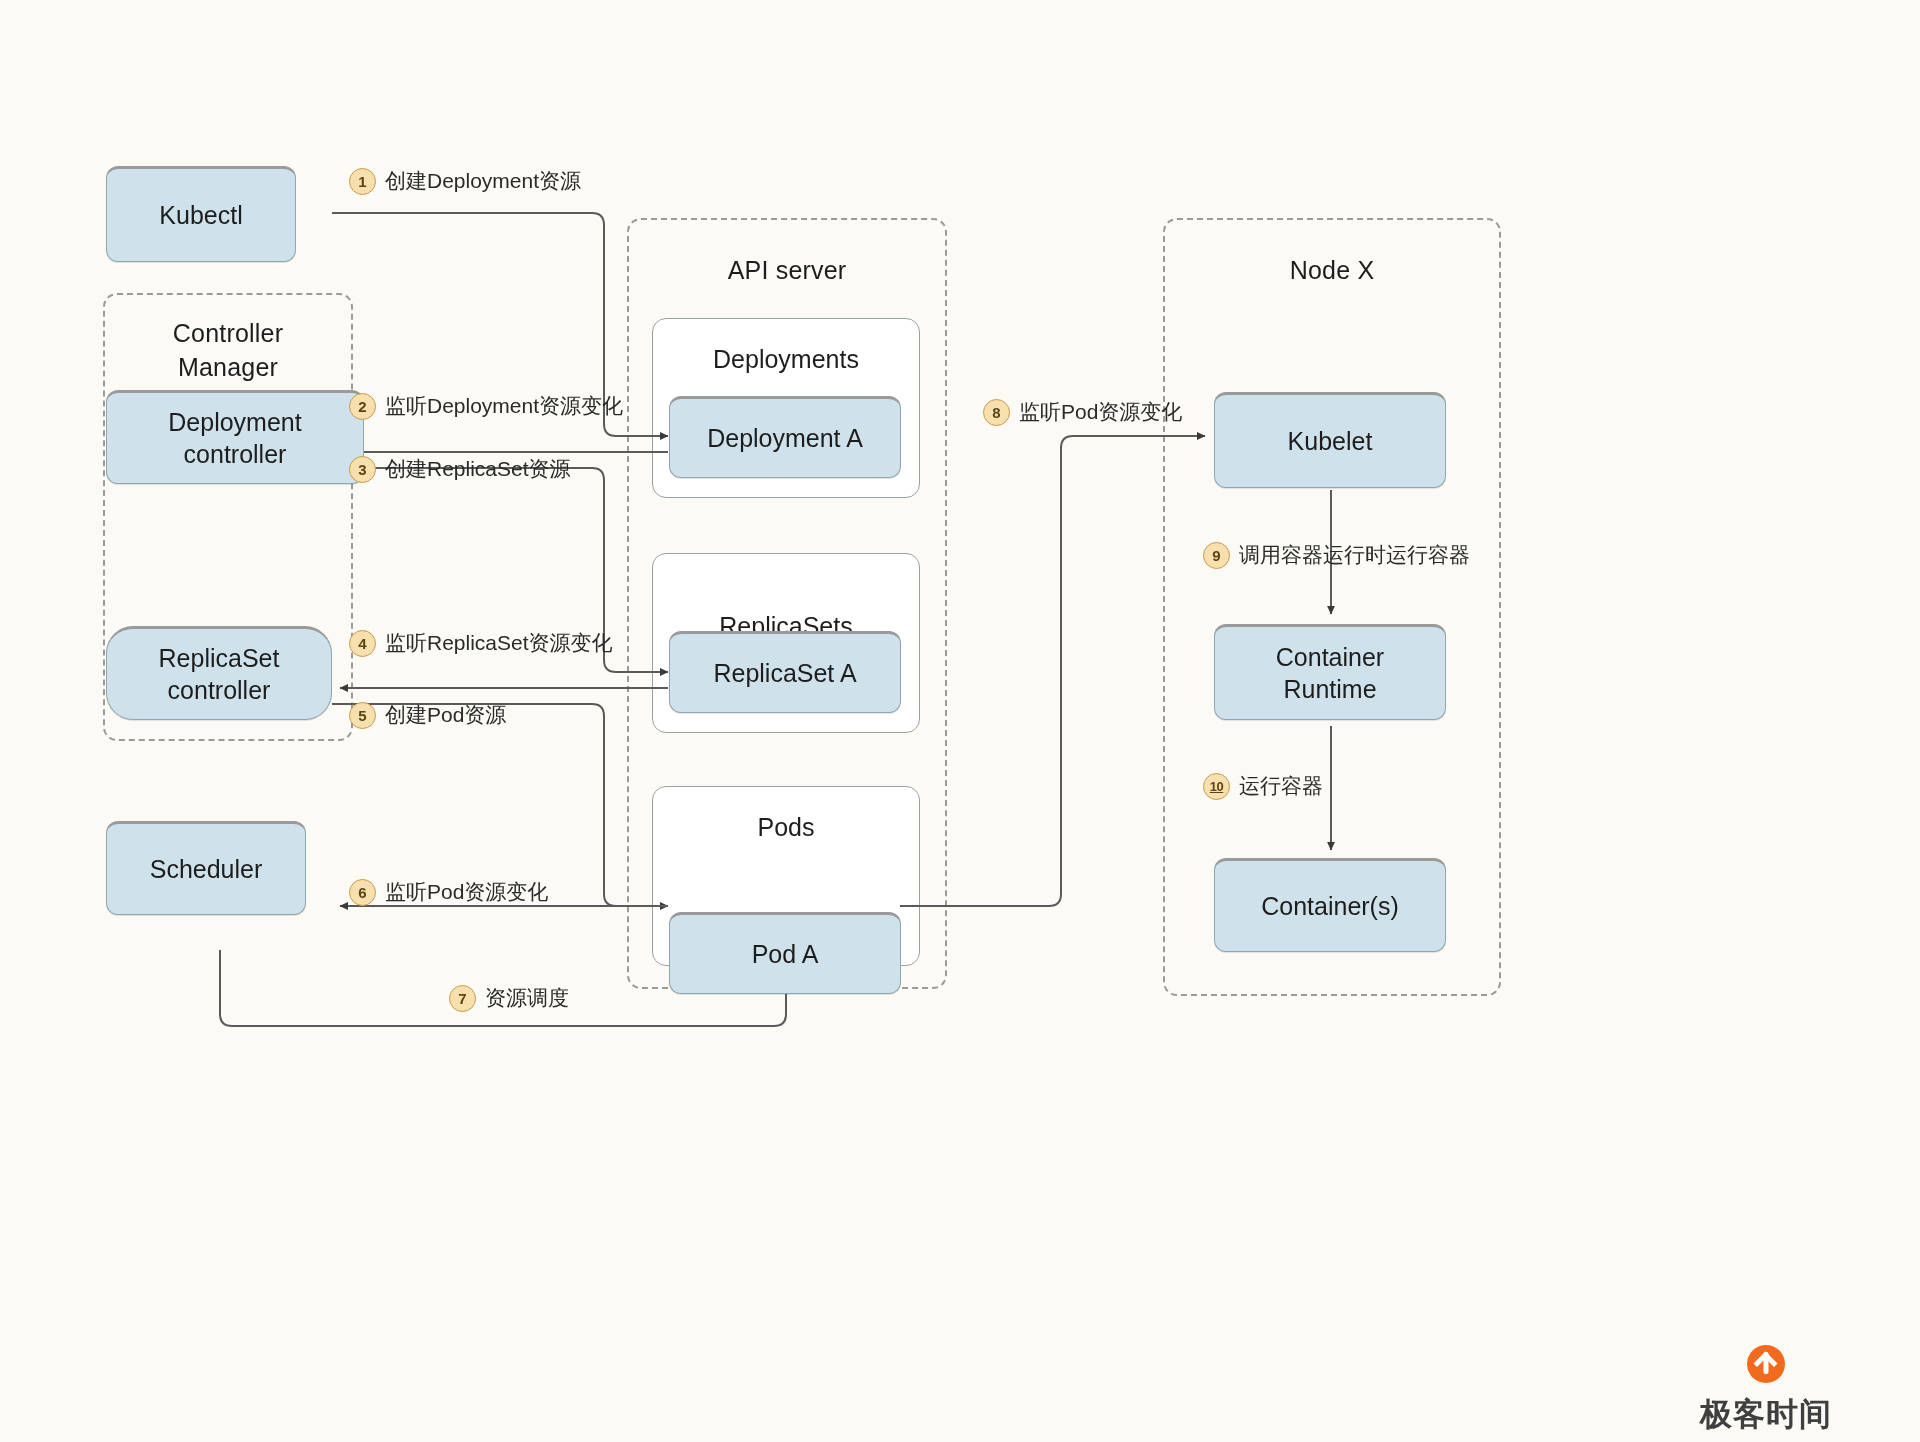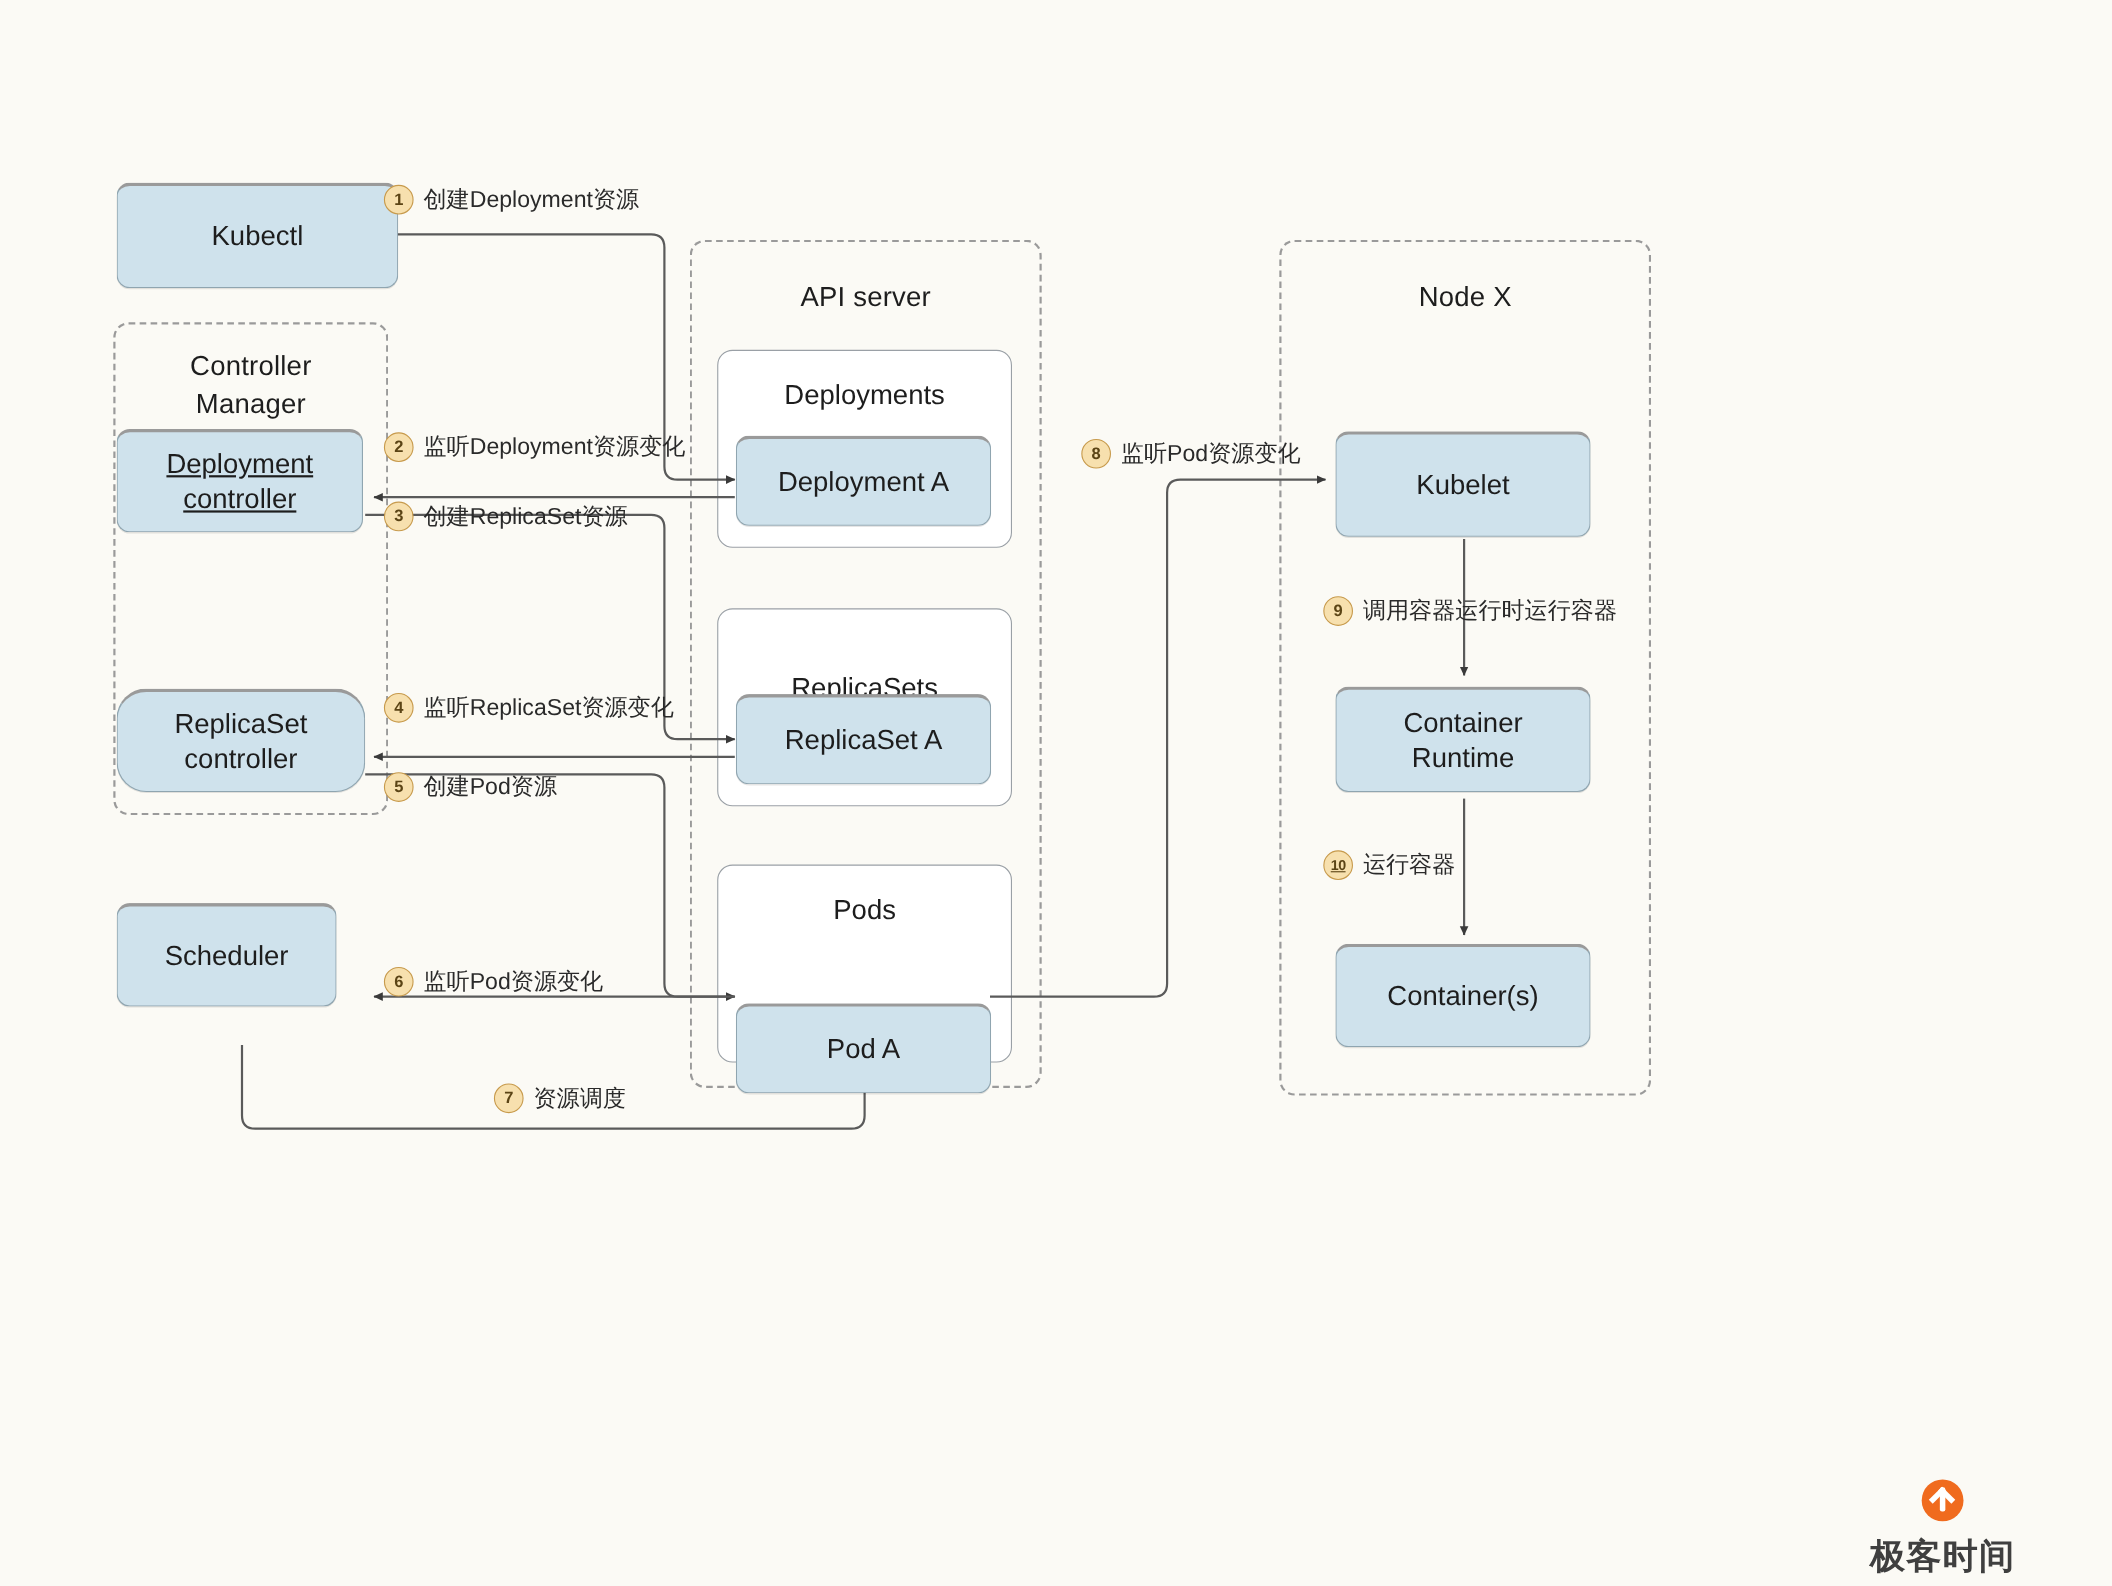--- a/index.html
+++ b/index.html
@@ -175,23 +175,23 @@
       <path d="M220,950 L220,1014 Q220,1026 232,1026 L774,1026 Q786,1026 786,1014 L786,962" marker-end="url(#arrow)"></path>
 
       <path d="M900,906 L1049,906 Q1061,906 1061,894 L1061,448 Q1061,436 1073,436 L1205,436" marker-end="url(#arrow)"></path>
 
       <path d="M1331,490 L1331,614" marker-end="url(#arrow)"></path>
 
       <path d="M1331,726 L1331,850" marker-end="url(#arrow)"></path>
     </g>
   </svg>
 
-  <div class="box" style="left:106px;top:166px;width:256px;height:96px;">Kubectl</div>
-
-  <div class="box" style="left:106px;top:390px;width:224px;height:94px;text-decoration:underline;">Deployment
+  <div class="box" style="left:106px;top:166px;width:190px;height:96px;">Kubectl</div>
+
+  <div class="box" style="left:106px;top:390px;width:258px;height:94px;">Deployment
 controller</div>
 
   <div class="box" style="left:106px;top:626px;width:226px;height:94px;border-radius:27px;">ReplicaSet
 controller</div>
 
   <div class="box" style="left:106px;top:821px;width:200px;height:94px;">Scheduler</div>
 
   <div class="box" style="left:669px;top:396px;width:232px;height:82px;">Deployment A</div>
 
   <div class="box" style="left:669px;top:631px;width:232px;height:82px;">ReplicaSet A</div>

